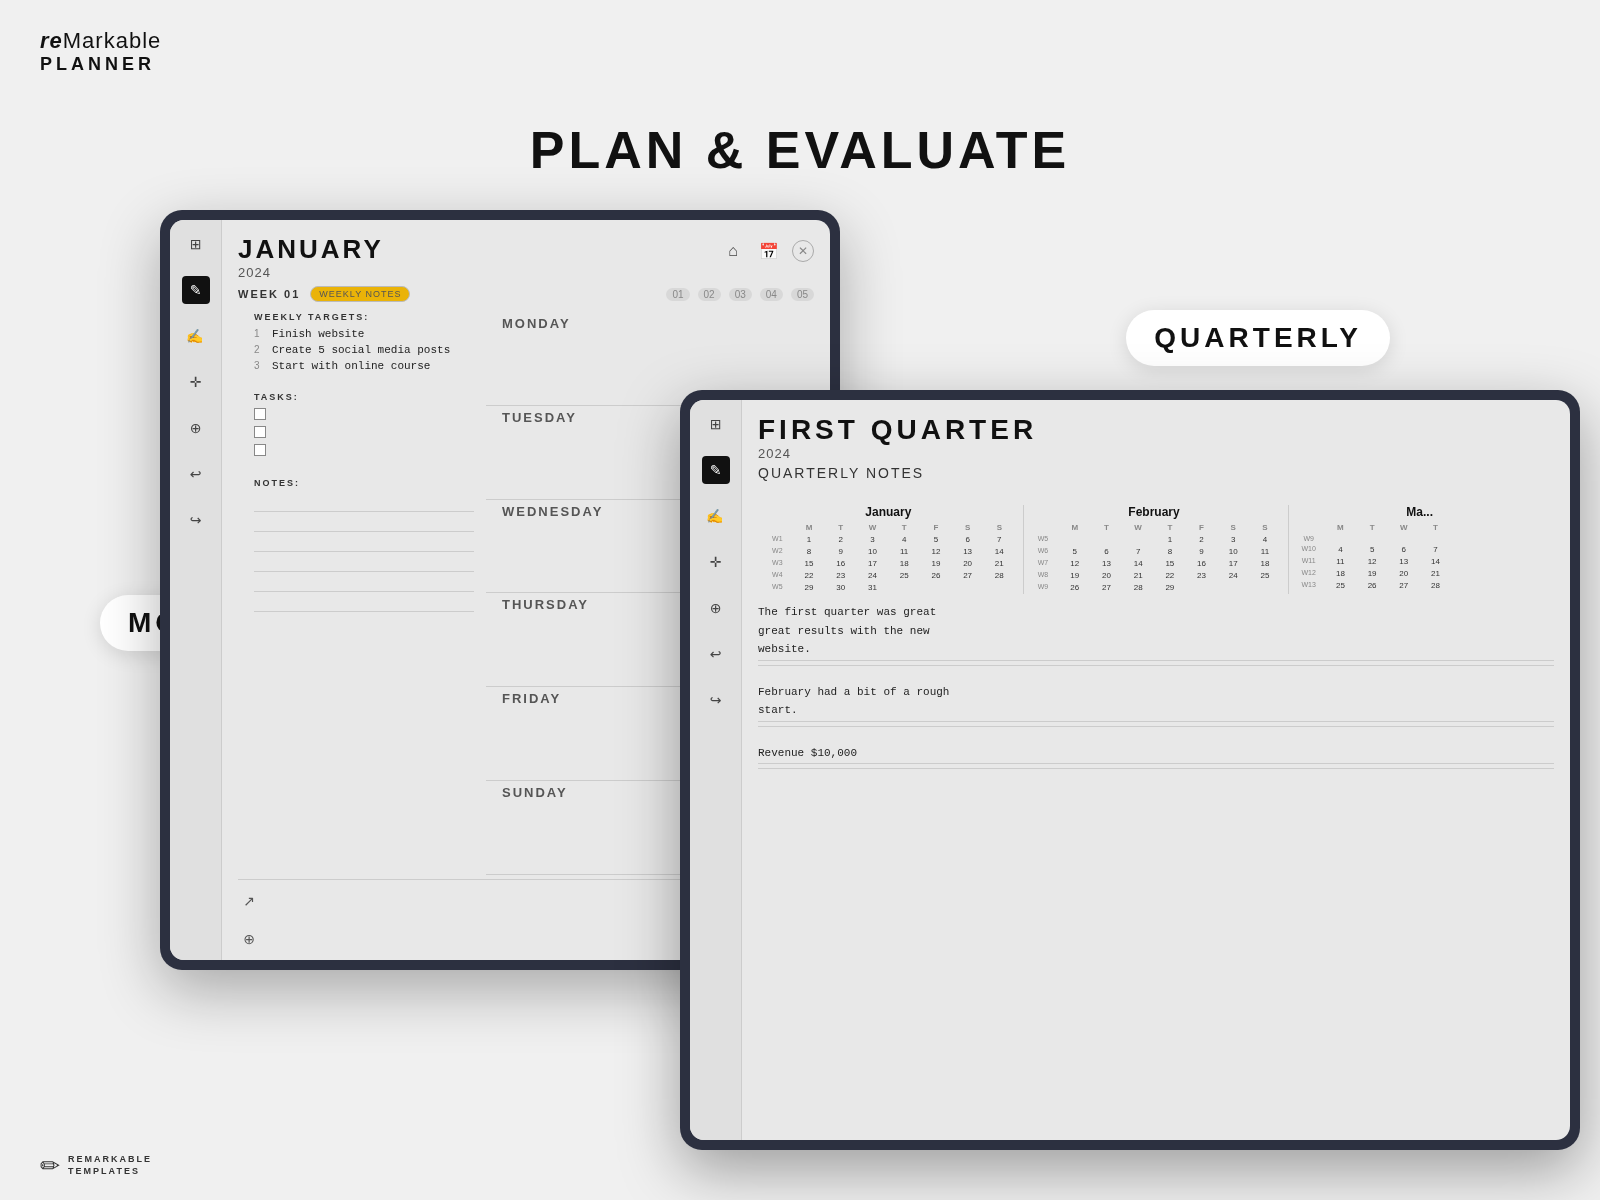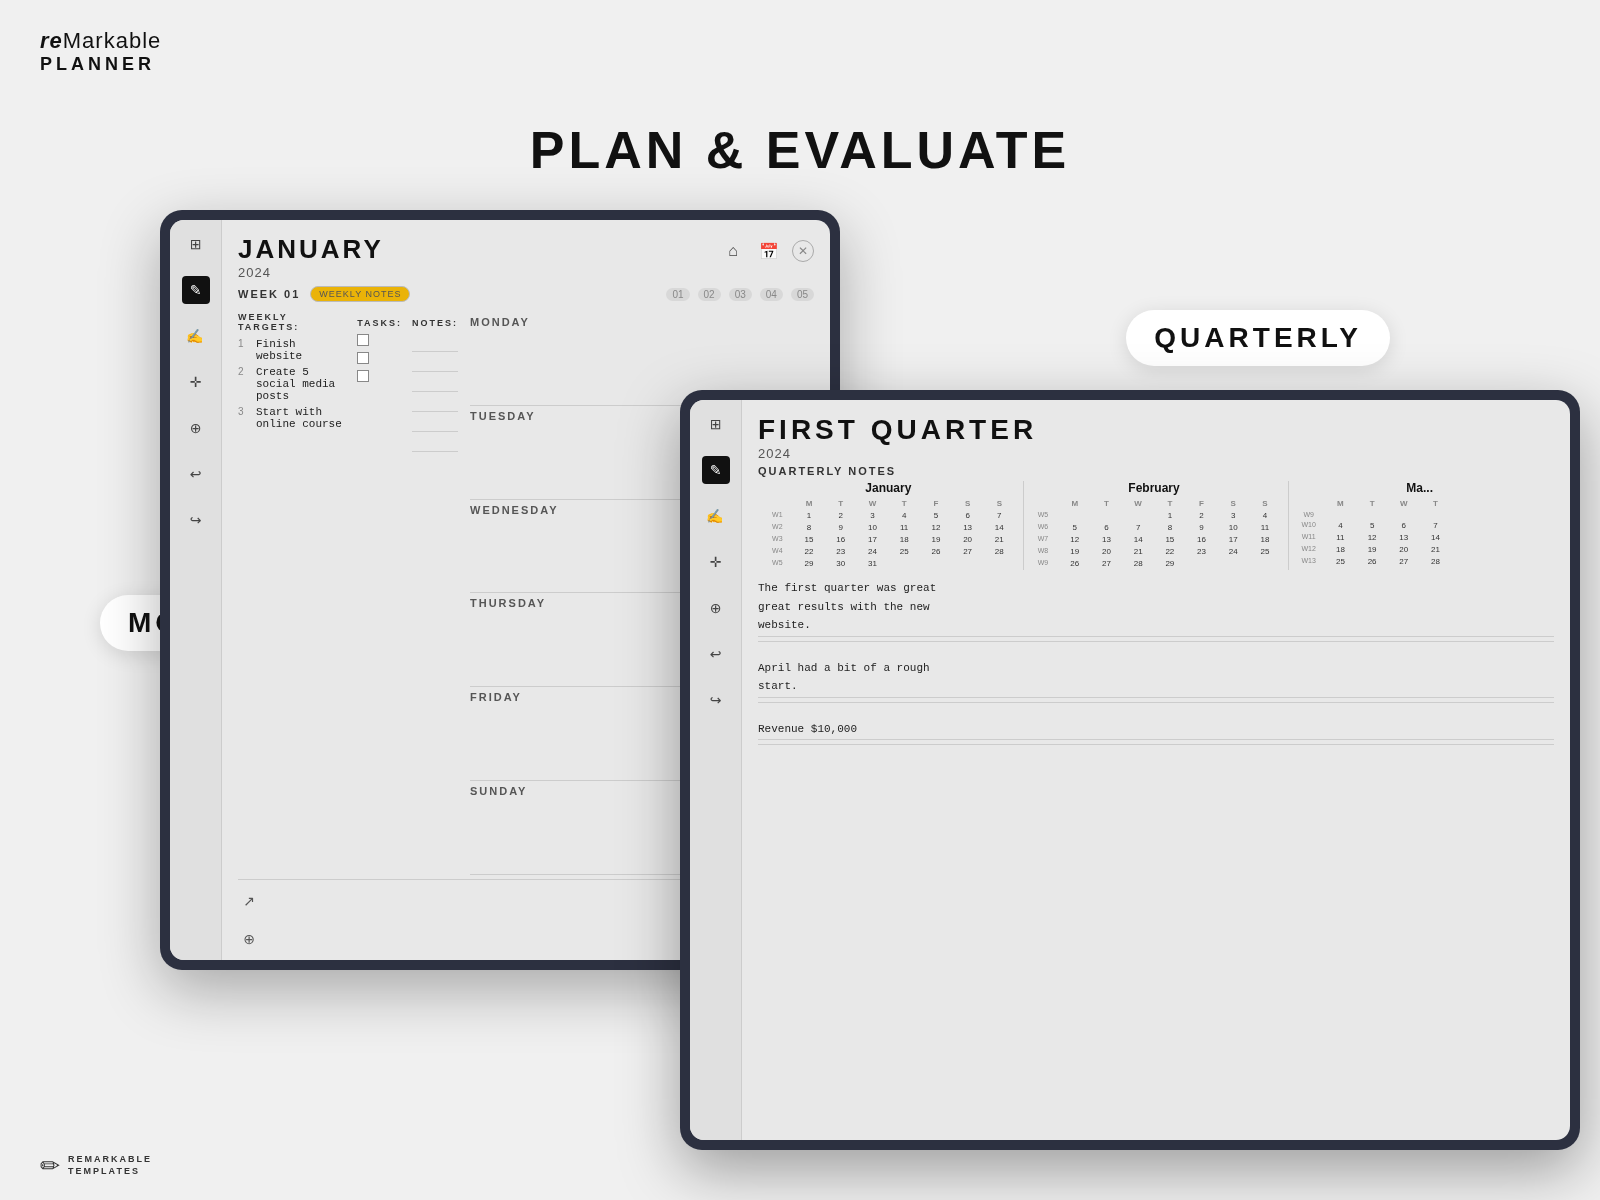--- a/index.html
+++ b/index.html
@@ -186,22 +186,23 @@
     .weekly-body {
       display: flex;
       gap: 12px;
       flex: 1;
     }
 
     
     .weekly-left {
       width: 220px;
       display: flex;
-      flex-direction: row;
+      flex-direction: column;
       gap: 10px;
+      margin-left: 16px;
     }
     .section-title {
       font-size: 9px;
       font-weight: 700;
       letter-spacing: 2px;
       color: #333;
       margin-bottom: 6px;
     }
     .targets-section {}
     .target-item {
@@ -249,25 +250,26 @@
       flex-direction: column;
       gap: 0;
     }
     .day-row {
       border-bottom: 1px solid #ccc;
       padding: 4px 0;
       flex: 1;
       min-height: 50px;
     }
     .day-label {
-      font-size: 11px;
+      font-size: 13px;
       font-weight: 700;
       letter-spacing: 2px;
       color: #555;
       margin-bottom: 4px;
+      margin-left: 16px;
     }
 
     
     .weekly-footer {
       display: flex;
       flex-direction: column;
       gap: 16px;
       padding: 10px 0;
       border-top: 1px solid #ccc;
       margin-top: 4px;
@@ -364,25 +366,25 @@
       letter-spacing: 4px;
       color: #111;
     }
     .quarterly-year {
       font-size: 13px;
       color: #555;
       letter-spacing: 1px;
     }
 
     .quarterly-notes-label {
-      font-size: 11px;
-      font-weight: 700;
+      font-size: 14px;
+      font-weight: 400;
       letter-spacing: 2px;
       color: #333;
-      margin-bottom: 4px;
+      margin-bottom: 24px;
     }
 
     
     .calendar-grid {
       display: flex;
       gap: 0;
       margin-bottom: 10px;
     }
     .cal-month {
       flex: 1;
@@ -808,21 +810,21 @@
 
       <div class="quarterly-notes-body">
         <div class="q-note-block">
           <div class="q-note-text">The first quarter was great</div>
           <div class="q-note-text">great results with the new</div>
           <div class="q-note-text">website.</div>
           <div class="q-note-line"></div>
           <div class="q-note-line"></div>
         </div>
         <div class="q-note-block">
-          <div class="q-note-text">April had a bit of a rough</div>
+          <div class="q-note-text">February had a bit of a rough</div>
           <div class="q-note-text">start.</div>
           <div class="q-note-line"></div>
           <div class="q-note-line"></div>
         </div>
         <div class="q-note-block">
           <div class="q-note-text">Revenue $10,000</div>
           <div class="q-note-line"></div>
           <div class="q-note-line"></div>
         </div>
       </div>

